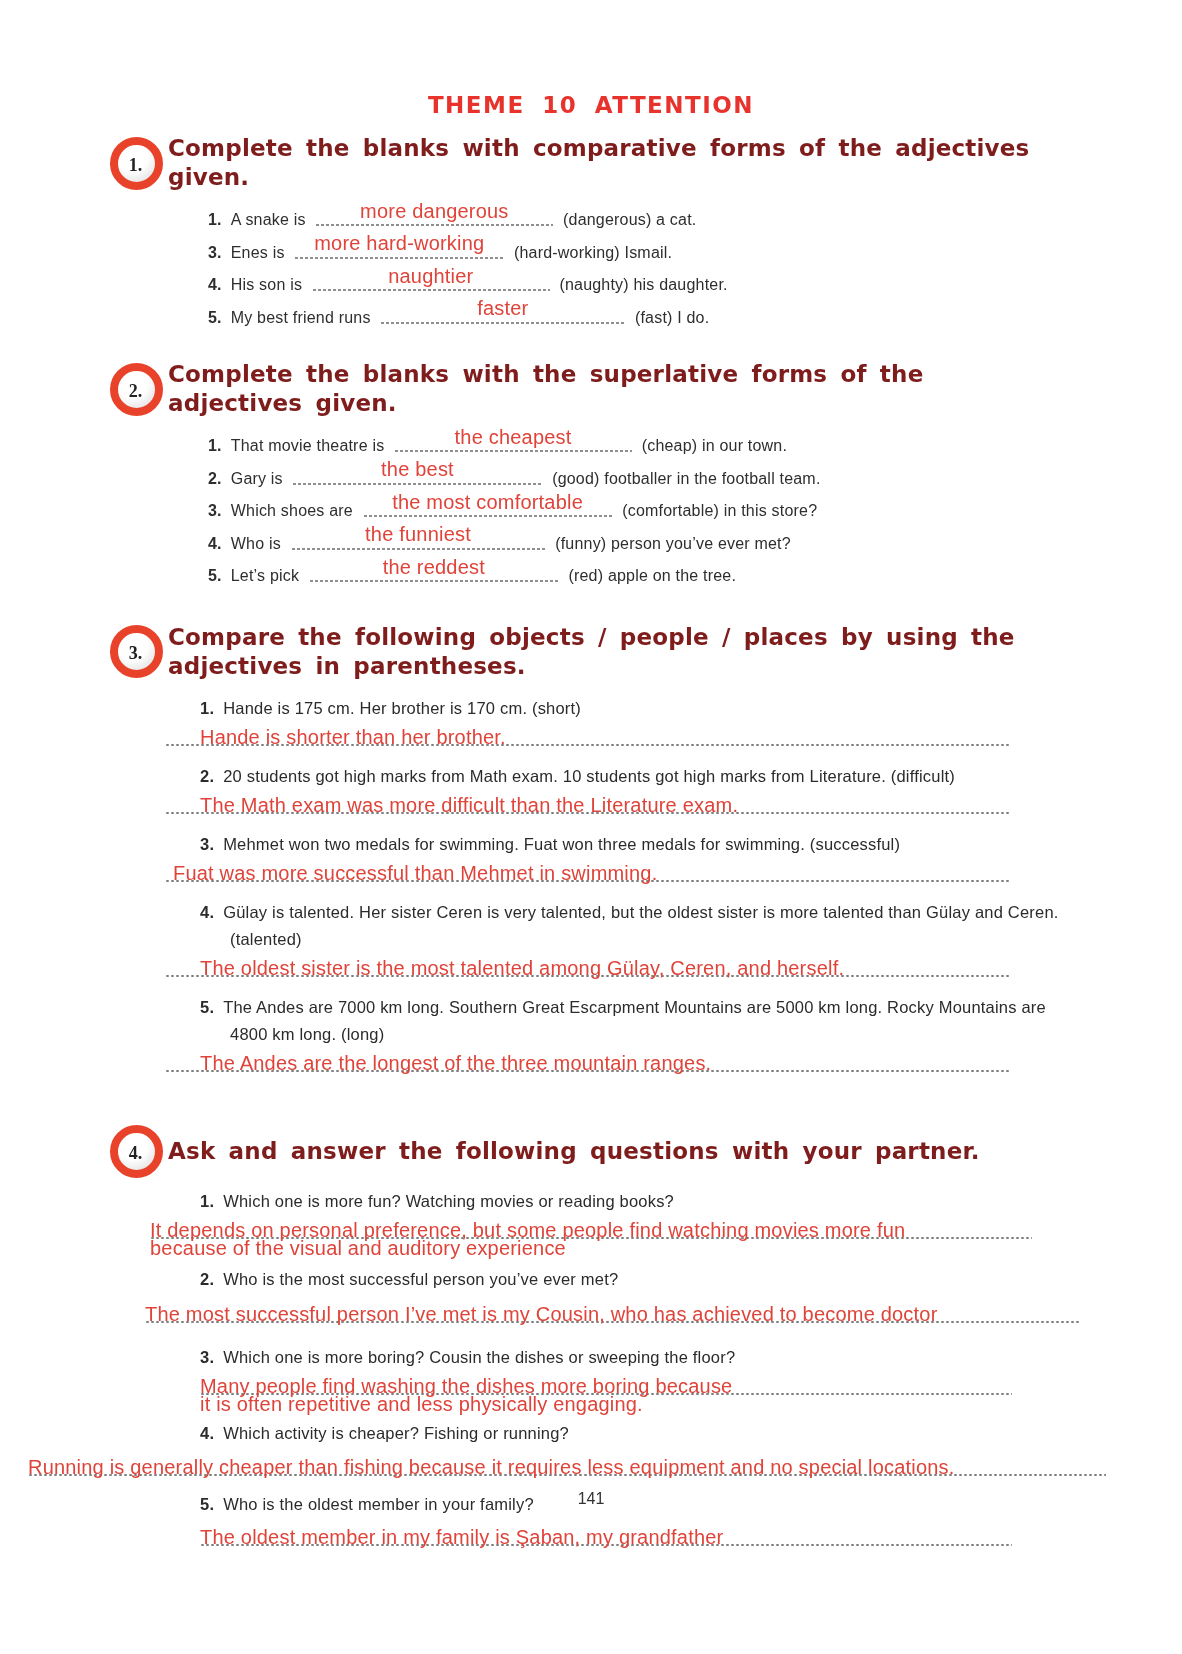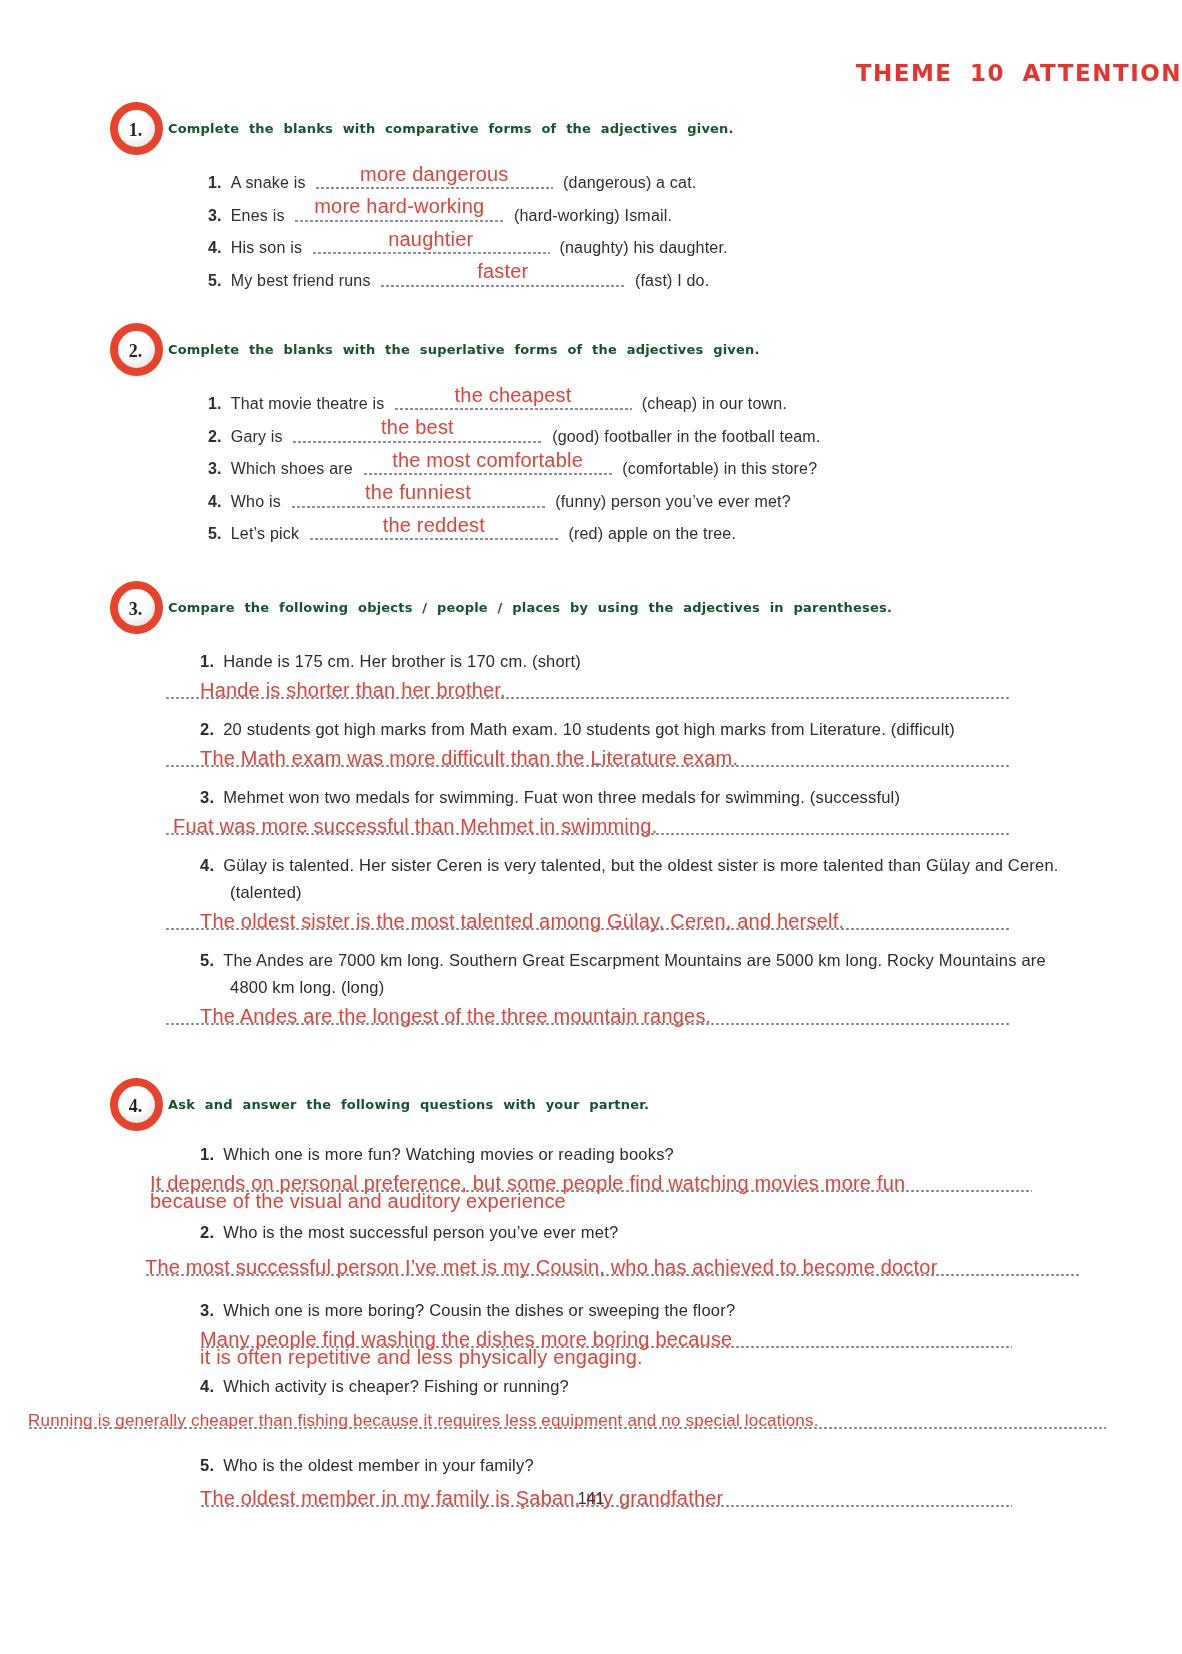--- a/index.html
+++ b/index.html
@@ -6,22 +6,22 @@
   .page{
     position:relative;
     width:1182px;height:1654px;
     background:#ffffff;
     font-family:"Liberation Sans",sans-serif;
     color:#2e2e2e;
     overflow:hidden;
   }
   
   .title{
-    padding-top:60px;
-    text-align:right;
+    padding-top:92px;
+    text-align:center;
     font-family:"DejaVu Sans",sans-serif;
     font-weight:bold;
     font-size:23px;
     letter-spacing:1.5px;
     word-spacing:8px;
     color:#e8332d;
   }
   
   .section{
     display:flex;align-items:center;gap:5px;
@@ -36,23 +36,23 @@
     display:flex;align-items:center;justify-content:center;
   }
   .badge-num{
     font-family:"Liberation Serif",serif;
     font-size:18px;font-weight:600;color:#222;
     transform:translate(-1px,2px);
   }
   .heading{
     font-family:"DejaVu Sans",sans-serif;
     font-weight:bold;
-    font-size:13px;
+    font-size:23px;
     line-height:29px;
-    color:#14532d;
+    color:#7f1d1d;
     word-spacing:5px;
     letter-spacing:0.2px;
     max-width:880px;
   }
   
   .fill-list{
     margin:12px 0 0 208px;
     font-size:16px;
     letter-spacing:0.2px;
   }
@@ -228,21 +228,21 @@
     <div class="qa-item">
       <div class="q"><span class="inum">1.</span><span>Which one is more fun? Watching movies or reading books?</span></div>
       <div class="ans-line dotted" style="margin-left:-50px;width:882px;margin-bottom:0;"><span>It depends on personal preference, but some people find watching movies more fun</span></div>
       <div class="ans-line ans-line2" style="margin-left:-50px;width:auto;margin-bottom:4px;"><span>because of the visual and auditory experience</span></div>
       <div class="q"><span class="inum">2.</span><span>Who is the most successful person you’ve ever met?</span></div>
       <div class="ans-line dotted" style="margin-left:-55px;width:935px;margin-top:8px;margin-bottom:16px;"><span>The most successful person I’ve met is my Cousin, who has achieved to become doctor</span></div>
       <div class="q"><span class="inum">3.</span><span>Which one is more boring? Cousin the dishes or sweeping the floor?</span></div>
       <div class="ans-line dotted" style="width:812px;margin-left:0;margin-bottom:0;"><span>Many people find washing the dishes more boring because</span></div>
       <div class="ans-line ans-line2" style="width:auto;margin-left:0;margin-bottom:2px;"><span>it is often repetitive and less physically engaging.</span></div>
       <div class="q"><span class="inum">4.</span><span>Which activity is cheaper? Fishing or running?</span></div>
-      <div class="ans-line dotted" style="margin-left:-172px;width:1078px;font-size:17px;margin-top:7px;margin-bottom:18px;"><span>Running is generally cheaper than fishing because it requires less equipment and no special locations.</span></div>
+      <div class="ans-line dotted" style="margin-left:-172px;width:1078px;font-size:20px;margin-top:7px;margin-bottom:10px;"><span>Running is generally cheaper than fishing because it requires less equipment and no special locations.</span></div>
       <div class="q"><span class="inum">5.</span><span>Who is the oldest member in your family?</span></div>
       <div class="ans-line dotted" style="width:812px;margin-left:0;margin-top:6px;"><span>The oldest member in my family is Şaban, my grandfather</span></div>
     </div>
   </div>
 
   <div class="pageno">141</div>
 
 </div>
 
 </body></html>

